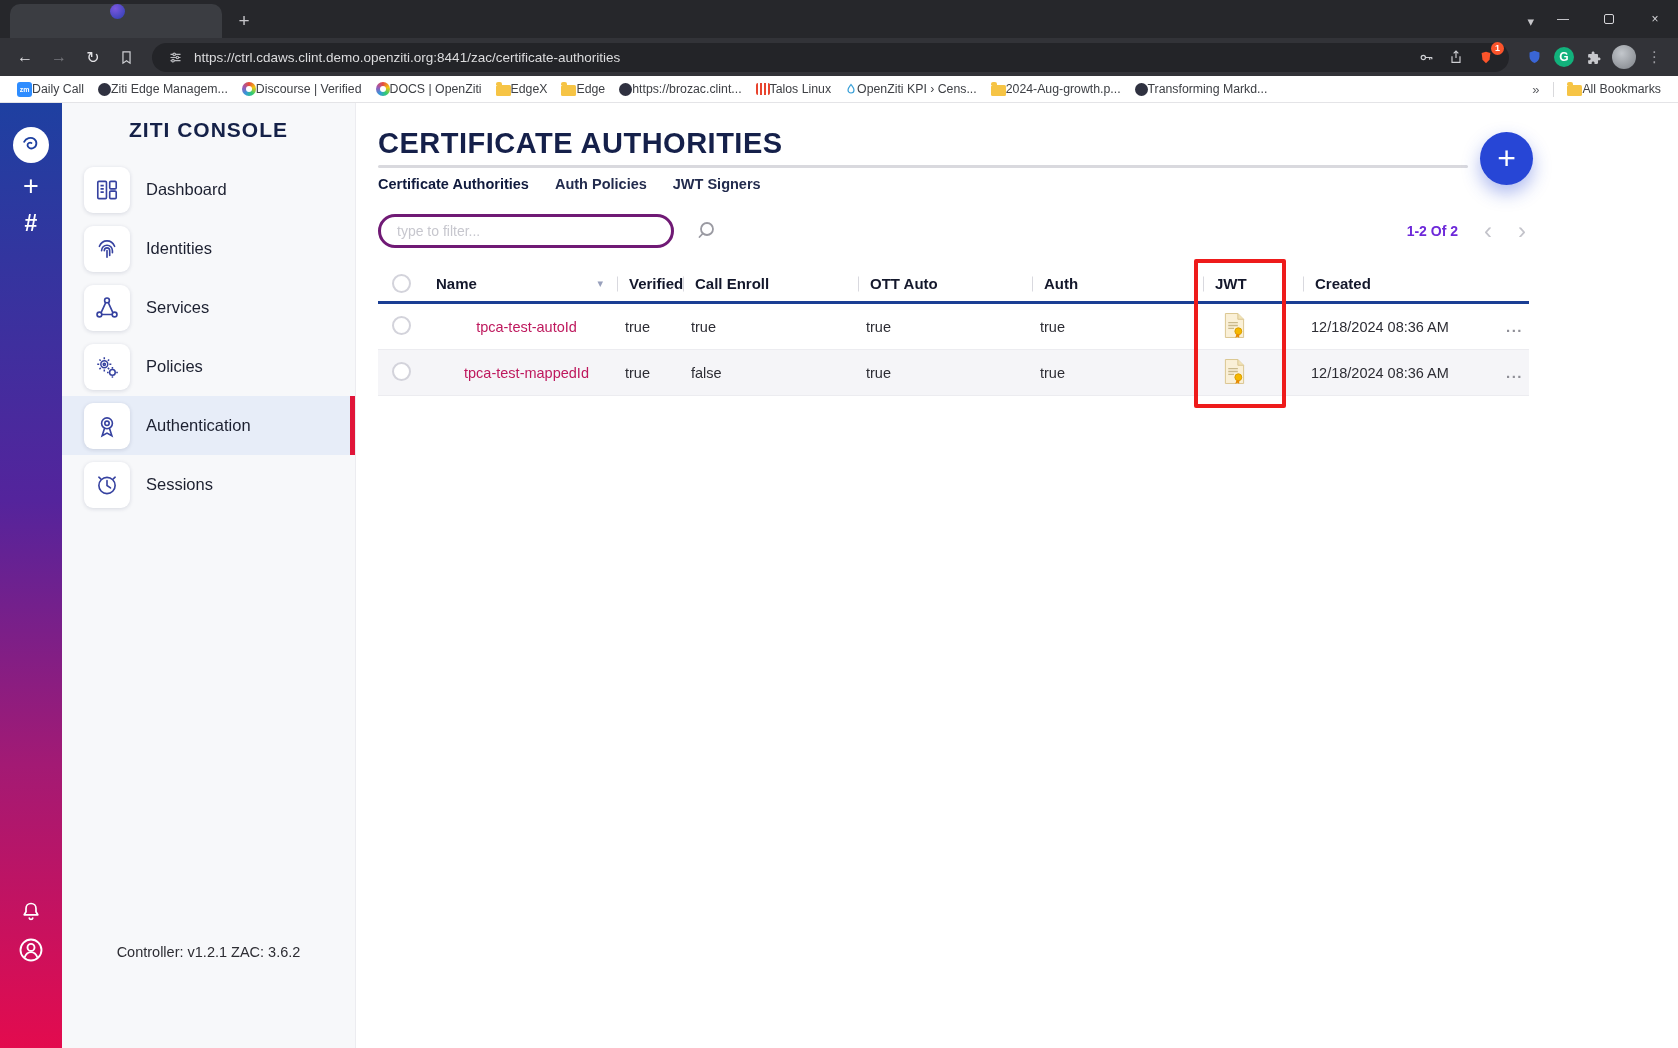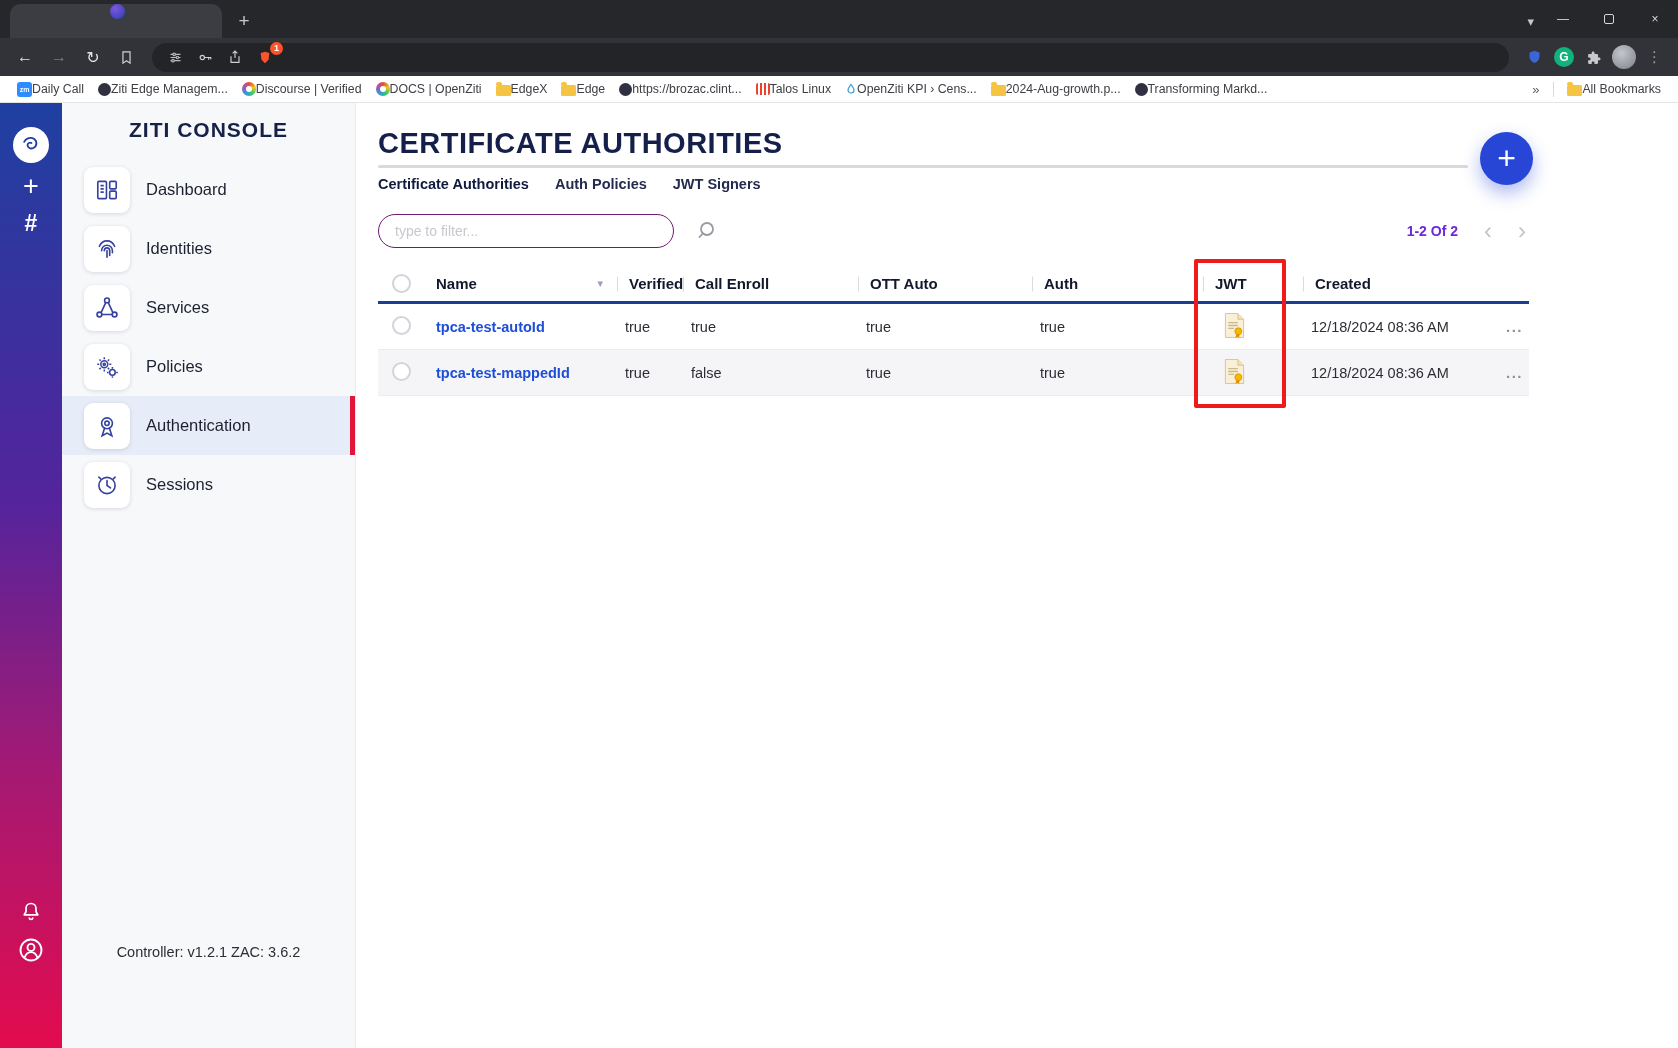--- a/index.html
+++ b/index.html
@@ -92,21 +92,21 @@
                 color:var(--navy,#15204a); }
   .title-rule { height:3px; background:#d9d9de; border-radius:2px; margin:5px 210px 0 0; }
   .add-btn { position:absolute; left:1124px; top:29px; width:53px; height:53px; border-radius:50%;
              background:var(--accent-blue,#2746d6); color:#fff; display:grid; place-items:center;
              font-size:32px; font-weight:300; box-shadow:0 8px 18px rgba(39,70,214,.38); }
   .tabs { display:flex; gap:26px; margin-top:8px; }
   .tab-link { font-size:14.5px; font-weight:600; color:#232c4e; }
   .tab-link.active { font-weight:700; color:#101a3d; }
 
   .ctrl-row { display:flex; align-items:center; margin-top:22px; }
-  .filter-input { width:296px; height:34px; border:1px solid #701a75; border-radius:17px;
+  .filter-input { width:296px; height:34px; border:3px solid #701a75; border-radius:17px;
                   padding:0 16px; font-size:14px; color:#333; background:#fff; outline:none;
                   font-family:inherit; }
   .filter-input::placeholder { color:#c7c7ce; }
   .search-btn { margin-left:22px; display:grid; place-items:center; }
   .pager { margin-left:auto; margin-right:152px; display:flex; align-items:center; gap:26px; }
   .pager-label { font-size:14px; font-weight:700; color:#6d28d9; }
   .pg-btn { color:#c3c3ca; font-size:24px; line-height:20px; }
 
   .table { margin-top:18px; width:1151px; }
   .grid-cols { display:grid; grid-template-columns:46px 193px 66px 175px 174px 171px 100px 193px 1fr;
@@ -117,21 +117,21 @@
   .th.sep::before { content:""; position:absolute; left:0; top:50%; transform:translateY(-50%);
                     width:1px; height:15px; background:#d9d9df; }
   .th-name { padding-left:12px; }
   .sortc { margin-left:auto; margin-right:14px; color:#98a0bc; font-size:11px; }
   .chk { width:19px; height:19px; border:2px solid #d3d3db; border-radius:50%; background:#fff;
          margin-left:14px; display:inline-block; }
   .table-row { height:46px; border-bottom:1px solid #ececf0; font-size:14.5px; color:#2d2d34; }
   .table-row.alt { background:#f5f5f8; }
   .cell { padding-left:8px; }
   .cell-chk { padding-left:0; }
-  .cell-name { padding-left:12px; font-weight:700; color:#1d4ed8; }
+  .cell-name { padding-left:12px; font-weight:400; color:#be185d;text-align:center; }
   .jwt-ic { margin-left:12px; display:inline-grid; place-items:center; }
   .dots { justify-self:end; padding-right:6px; color:#8f8f97; font-weight:700;
           letter-spacing:1.5px; font-size:15px; }
 
   .annotation { position:absolute; left:838px; top:156px; width:92px; height:149px;
                 border:4px solid var(--annotation-red,#ee1b1b); border-radius:2px;
                 pointer-events:none; z-index:5; }
 
   svg { display:block; }
 </style>
@@ -173,20 +173,21 @@
     </div>
     <div class="omnibox">
       <span class="omni-ic">
         <svg width="15" height="15" viewBox="0 0 24 24" fill="none" stroke="#b9babe" stroke-width="1.8">
             <path d="M4 7h16M4 12h16M4 17h16"></path>
             <circle cx="10" cy="7" r="2" fill="#323338"></circle>
             <circle cx="15" cy="12" r="2" fill="#323338"></circle>
             <circle cx="8" cy="17" r="2" fill="#323338"></circle>
           </svg>
       </span>
+      <span class="omni-url">https://ctrl.cdaws.clint.demo.openziti.org:8441/zac/certificate-authorities</span>
       <span class="omni-ic">
         <svg width="17" height="17" viewBox="0 0 24 24" fill="none" stroke="#cfd0d4" stroke-width="1.7">
             <circle cx="7.5" cy="12" r="3"></circle>
             <path d="M10.5 12H20M16.5 12v3M19.5 12v2.4"></path>
           </svg>
       </span>
       <span class="omni-ic">
         <svg width="16" height="16" viewBox="0 0 24 24" fill="none" stroke="#cfd0d4" stroke-width="1.7">
             <path d="M12 13.5V3.5M8.5 6.5L12 3l3.5 3.5"></path>
             <path d="M6 11v9h12v-9"></path>

